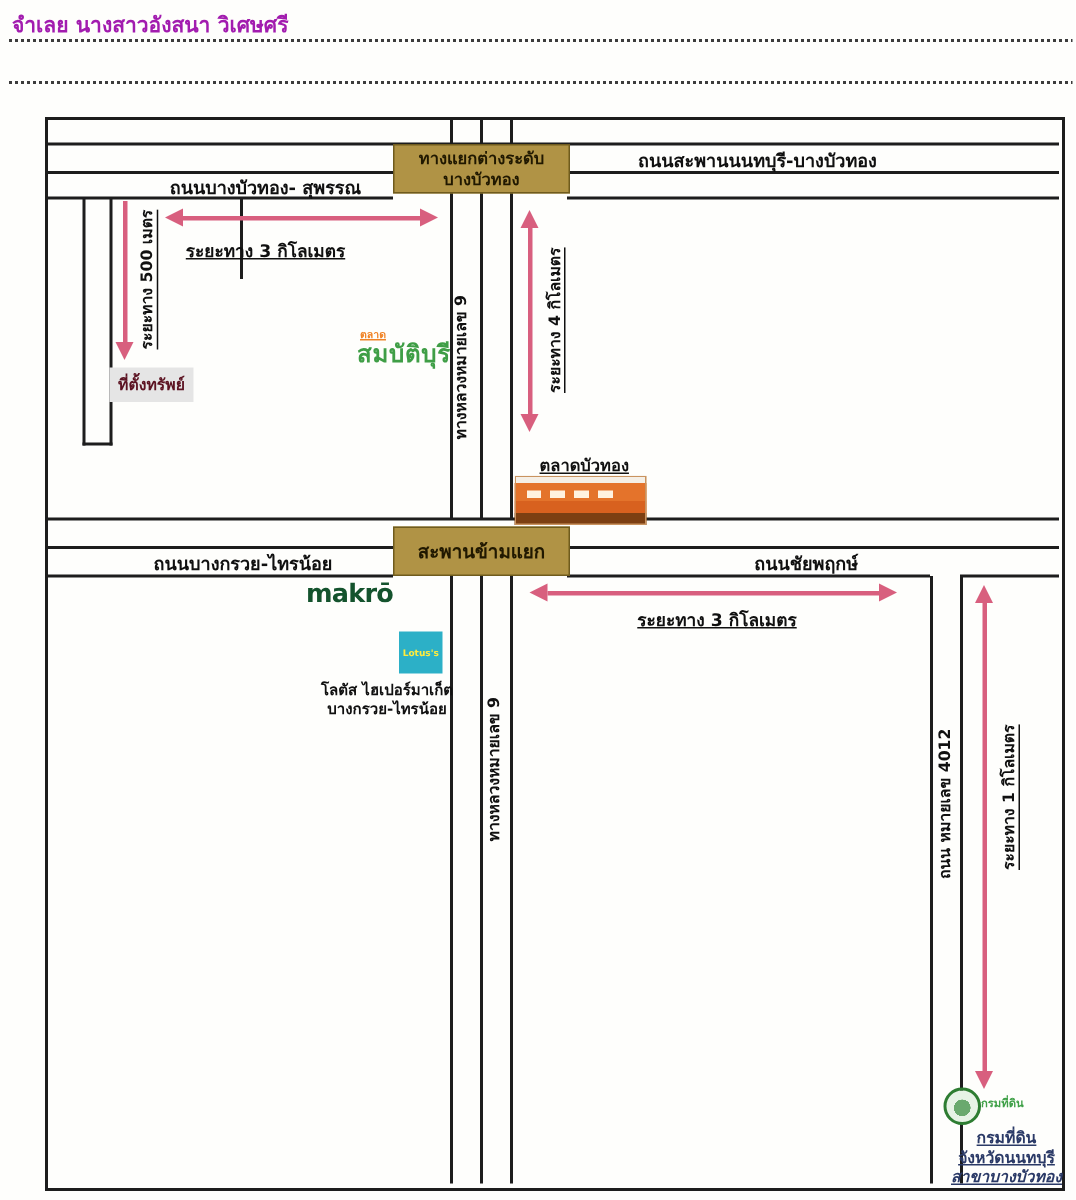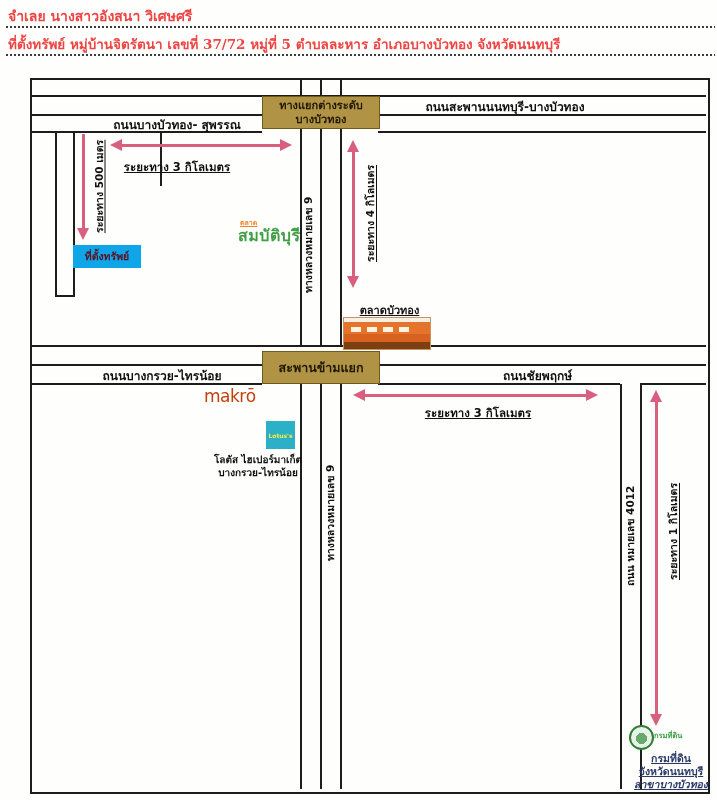--- a/index.html
+++ b/index.html
@@ -1,20 +1,20 @@
 <!DOCTYPE html>
 <html><head>
 <meta charset="utf-8">
 <style>
   html,body{margin:0;padding:0;background:#ffffff;}
   .page{position:relative;width:717px;height:800px;background:#fefefc;overflow:hidden;
         font-family:"DejaVu Sans", sans-serif;color:#111;}
   
   .hdr{position:absolute;left:8px;font-family:"DejaVu Serif","Liberation Serif",serif;
-       font-weight:bold;color:#ef4444;}
+       font-weight:bold;color:#a21caf;}
   .sep{position:absolute;left:6px;right:2px;height:2px;
        background-image:repeating-linear-gradient(90deg,#3c3c3c 0 2px,transparent 2px 4px);}
   
   .frame{position:absolute;border:2px solid #1d1d1d;background:transparent;}
   .rl{position:absolute;background:#1d1d1d;}
   .lbl{position:absolute;font-weight:bold;font-size:12px;color:#101010;text-align:center;}
   .dist{position:absolute;font-weight:bold;font-size:11.5px;color:#101010;
         text-decoration:underline;text-align:center;}
   .vt{writing-mode:vertical-rl;transform:rotate(180deg);display:flex;
       align-items:center;justify-content:center;}
@@ -23,32 +23,32 @@
   .vt-road{position:absolute;font-weight:bold;font-size:10.5px;color:#101010;}
   .goldbox{position:absolute;background:#b09345;border:1px solid #6f5b1d;
            color:#201800;font-weight:bold;display:flex;flex-direction:column;
            align-items:center;justify-content:center;line-height:1.25;z-index:5;}
   .shaft{position:absolute;background:#d85f7e;z-index:4;}
   .tri{position:absolute;width:0;height:0;z-index:4;}
   .tri-left{border-top:6px solid transparent;border-bottom:6px solid transparent;border-right:12px solid #d85f7e;}
   .tri-right{border-top:6px solid transparent;border-bottom:6px solid transparent;border-left:12px solid #d85f7e;}
   .tri-up{border-left:6px solid transparent;border-right:6px solid transparent;border-bottom:12px solid #d85f7e;}
   .tri-down{border-left:6px solid transparent;border-right:6px solid transparent;border-top:12px solid #d85f7e;}
-  .propbox{position:absolute;left:73px;top:245px;width:68px;height:23px;background:#0ea5e9;
+  .propbox{position:absolute;left:73px;top:245px;width:56px;height:23px;background:#e5e5e5;
            color:#5c1322;font-weight:bold;font-size:10.5px;display:flex;align-items:center;
            justify-content:center;z-index:5;}
   .sombat{position:absolute;left:238px;top:220px;line-height:1;z-index:5;}
   .sombat .pre{display:block;color:#f08326;font-size:7px;font-weight:bold;margin:0 0 1px 2px;text-decoration:underline;}
   .sombat .main{display:block;color:#3f9e46;font-size:16px;font-weight:bold;letter-spacing:0.5px;}
   .mkimg{position:absolute;left:343px;top:317px;width:88px;height:33px;z-index:5;
          background:linear-gradient(180deg,#f5efe6 0 15%,#e4732b 15% 52%,#d8611f 52% 76%,#7c3f12 76% 100%);
          box-shadow:inset 0 0 0 1px #c9935f;}
   .mkimg .win{position:absolute;left:8px;top:10px;width:60px;height:5px;
          background:repeating-linear-gradient(90deg,#fff2e0 0 10px,transparent 10px 16px);}
-  .makro{position:absolute;left:204px;top:386px;color:#c2410c;font-weight:normal;
+  .makro{position:absolute;left:204px;top:386px;color:#14532d;font-weight:bold;
          font-size:17px;letter-spacing:-0.5px;z-index:5;}
   .lotus{position:absolute;left:266px;top:421px;width:29px;height:28px;background:#2cb0c7;
          color:#ffec3d;font-size:6px;font-weight:bold;display:flex;align-items:center;
          justify-content:center;z-index:5;}
   .lotus-cap{position:absolute;left:206px;width:104px;font-size:10px;font-weight:bold;
              text-align:center;color:#101010;z-index:5;}
   .landlogo{position:absolute;left:629px;top:725px;width:21px;height:21px;border-radius:50%;
             border:2px solid #2e7d32;z-index:5;
             background:radial-gradient(circle at 50% 55%, #6aa96e 0 35%, #e7f3e6 36% 100%);}
   .landlogo-txt{position:absolute;left:654px;top:729px;font-size:7.5px;font-weight:bold;
@@ -56,21 +56,20 @@
   .landcap{position:absolute;left:626px;width:90px;font-size:10.5px;font-weight:bold;
            color:#2b3a67;text-decoration:underline;text-align:center;z-index:5;}
 </style>
 </head>
 <body>
 
 <div class="page">
 
   <div class="hdr" style="top:5px;font-size:14px;">จำเลย นางสาวอังสนา วิเศษศรี</div>
   <div class="sep" style="top:26px;"></div>
-  <div class="hdr" style="top:33px;font-size:13.5px;">ที่ตั้งทรัพย์ หมู่บ้านจิตรัตนา เลขที่ 37/72 หมู่ที่ 5 ตำบลละหาร อำเภอบางบัวทอง จังหวัดนนทบุรี</div>
   <div class="sep" style="top:54px;"></div>
 
   <div class="frame" style="left:30px;top:78px;width:676px;height:712px;"></div>
 
   <div class="rl" style="left:30px;top:95px;width:676px;height:2px;"></div>
   <div class="rl" style="left:30px;top:114px;width:676px;height:2px;"></div>
   <div class="rl" style="left:30px;top:131px;width:232px;height:2px;"></div>
   <div class="rl" style="left:378px;top:131px;width:328px;height:2px;"></div>
 
   <div class="rl" style="left:30px;top:345px;width:676px;height:2px;"></div>

